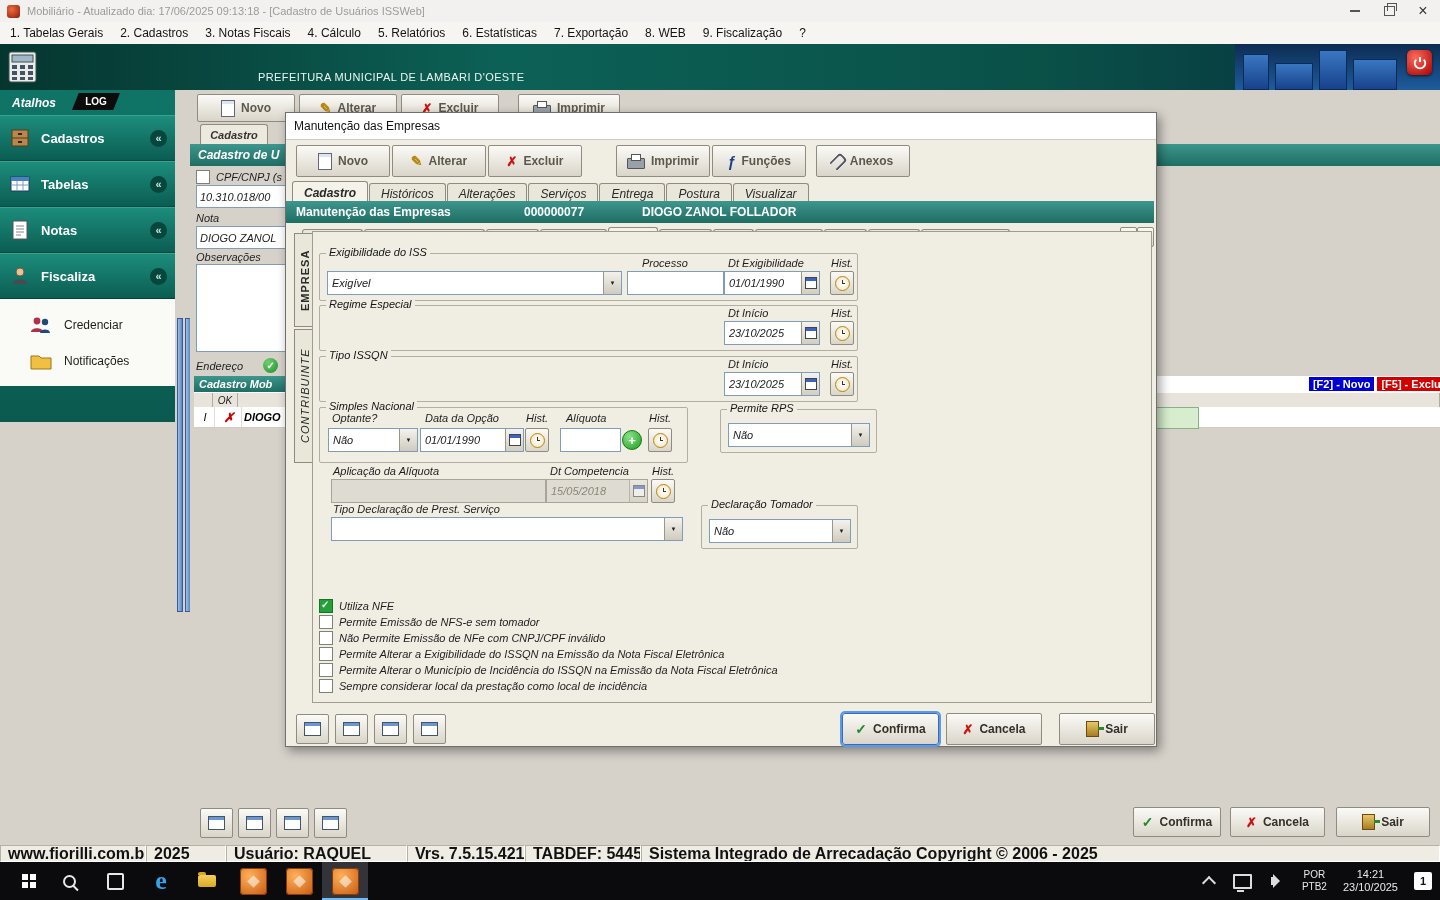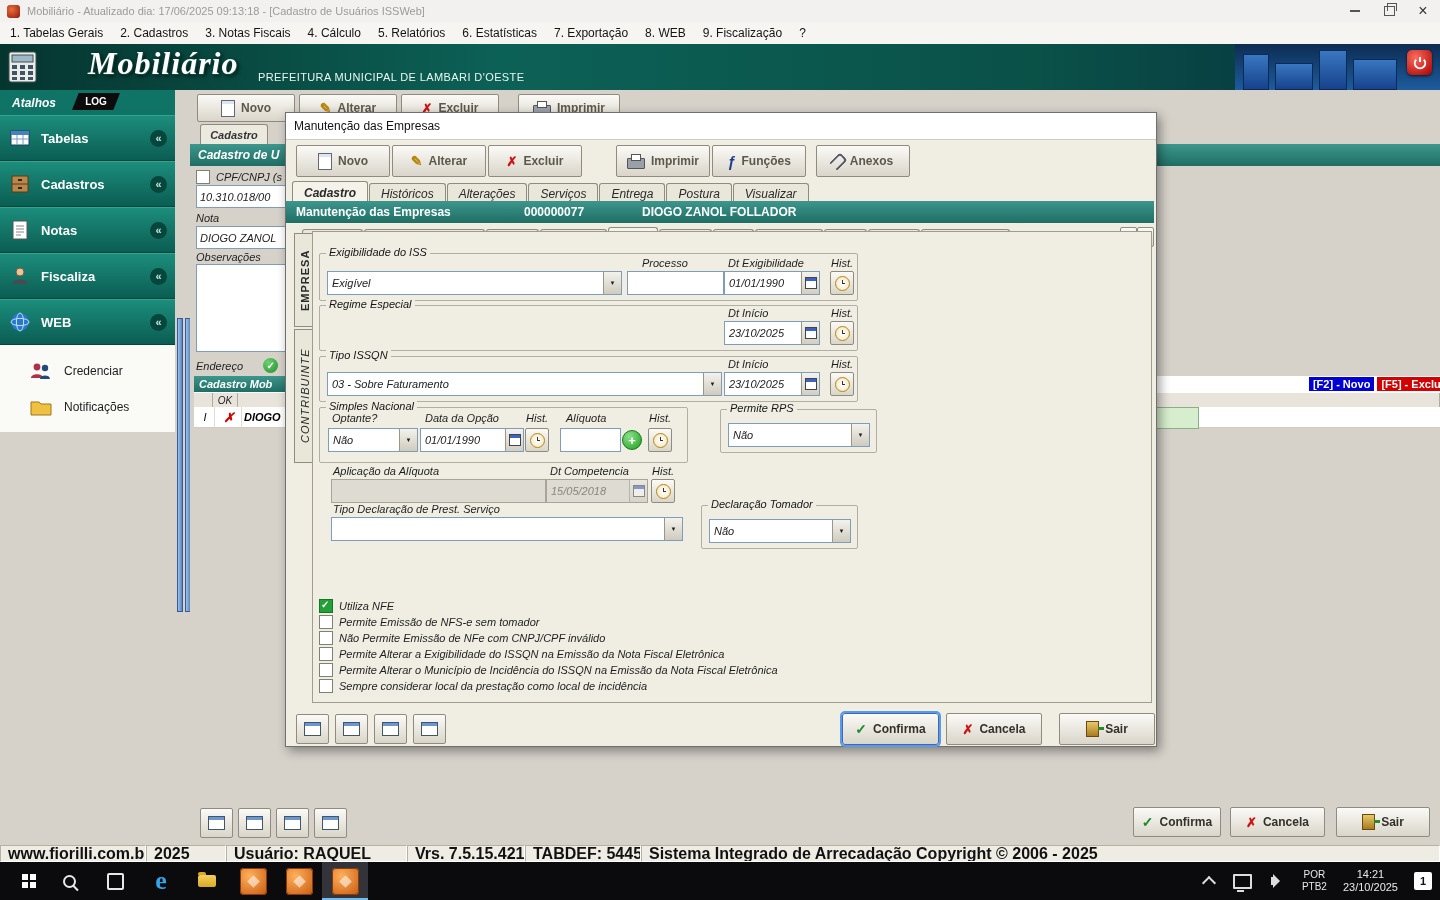--- a/index.html
+++ b/index.html
@@ -211,88 +211,78 @@
         <rect x="12" y="14" width="5" height="4"></rect>
         <rect x="20" y="14" width="5" height="4"></rect>
     <rect x="4" y="20" width="5" height="4"></rect>
         <rect x="12" y="20" width="5" height="4"></rect>
         <rect x="20" y="20" width="5" height="4"></rect>
     <rect x="4" y="26" width="5" height="3"></rect>
         <rect x="12" y="26" width="5" height="3"></rect>
         <rect x="20" y="26" width="5" height="3"></rect>
       </g>
   </svg>
-  <div class="logo-txt">Mobiliário</div>
   <div class="banner-sub">PREFEITURA MUNICIPAL DE LAMBARI D'OESTE</div>
   <div class="skyline">
     <div class="bld" style="left:8px;width:26px;height:36px"></div>
     <div class="bld" style="left:40px;width:38px;height:27px"></div>
     <div class="bld" style="left:84px;width:28px;height:40px"></div>
     <div class="bld" style="left:118px;width:44px;height:31px"></div>
   </div>
   <div class="power">
     <svg width="14" height="14" viewBox="0 0 14 14">
       <path d="M7 1v5" stroke="#fff" stroke-width="2"></path>
       <path d="M3.2 3.6a5.2 5.2 0 1 0 7.6 0" fill="none" stroke="#fff" stroke-width="2"></path>
     </svg>
   </div>
 </div>
 
 <div id="sidebar" class="abs">
   <div class="side-head">
     <span>Atalhos</span>
     <span class="log-tab">LOG</span>
+  </div>
+  <div class="sitem">
+    <svg width="24" height="24">
+        <rect x="4" y="4" width="16" height="16" fill="#b8874a" stroke="#5a3a1a"></rect>
+        <line x1="4" y1="12" x2="20" y2="12" stroke="#5a3a1a"></line>
+        <rect x="10" y="7" width="4" height="2" fill="#3a2408"></rect>
+        <rect x="10" y="15" width="4" height="2" fill="#3a2408"></rect>
+      </svg>
+    <span>Cadastros</span>
+    <span class="chev2"></span>
   </div>
   <div class="sitem">
     <svg width="24" height="24">
         <rect x="3" y="5" width="18" height="14" fill="#fff" stroke="#1d3f66"></rect>
         <rect x="3" y="5" width="18" height="4" fill="#4a7fc0"></rect>
         <line x1="3" y1="13" x2="21" y2="13" stroke="#7a9cc0"></line>
         <line x1="9" y1="9" x2="9" y2="19" stroke="#7a9cc0"></line>
         <line x1="15" y1="9" x2="15" y2="19" stroke="#7a9cc0"></line>
       </svg>
     <span>Tabelas</span>
     <span class="chev2"></span>
   </div>
   <div class="sitem">
     <svg width="24" height="24">
-        <rect x="4" y="4" width="16" height="16" fill="#b8874a" stroke="#5a3a1a"></rect>
-        <line x1="4" y1="12" x2="20" y2="12" stroke="#5a3a1a"></line>
-        <rect x="10" y="7" width="4" height="2" fill="#3a2408"></rect>
-        <rect x="10" y="15" width="4" height="2" fill="#3a2408"></rect>
-      </svg>
-    <span>Cadastros</span>
-    <span class="chev2"></span>
-  </div>
-  <div class="sitem">
-    <svg width="24" height="24">
         <rect x="5" y="3" width="14" height="18" fill="#fff" stroke="#555"></rect>
         <line x1="8" y1="8" x2="16" y2="8" stroke="#888"></line>
         <line x1="8" y1="11" x2="16" y2="11" stroke="#888"></line>
         <line x1="8" y1="14" x2="16" y2="14" stroke="#888"></line>
         <line x1="8" y1="17" x2="13" y2="17" stroke="#888"></line>
       </svg>
     <span>Notas</span>
     <span class="chev2"></span>
   </div>
   <div class="sitem">
     <svg width="24" height="24">
         <circle cx="12" cy="8" r="4" fill="#e8c49a" stroke="#7a5a3a"></circle>
         <path d="M4 20c1-6 15-6 16 0z" fill="#4a4a52"></path>
       </svg>
     <span>Fiscaliza</span>
-    <span class="chev2"></span>
-  </div>
-  <div class="sitem">
-    <svg width="24" height="24">
-        <circle cx="12" cy="12" r="9" fill="#2a78c8"></circle>
-        <ellipse cx="12" cy="12" rx="9" ry="3.6" fill="none" stroke="#bfe0ff"></ellipse>
-        <ellipse cx="12" cy="12" rx="3.6" ry="9" fill="none" stroke="#bfe0ff"></ellipse>
-      </svg>
-    <span>WEB</span>
     <span class="chev2"></span>
   </div>
   <div class="subpanel">
     <div class="subitem">
       <svg width="26" height="24">
           <circle cx="9" cy="8" r="3.4" fill="#b03048"></circle>
           <path d="M3 19c0-5 12-5 12 0z" fill="#b03048"></path>
           <circle cx="17" cy="9" r="3.2" fill="#204a7a"></circle>
           <path d="M12 20c0-4.6 10-4.6 10 0z" fill="#204a7a"></path>
         </svg>
@@ -505,24 +495,20 @@
         </span>
     </div>
     <span class="flabel abs" style="left:511px;top:1px">Hist.</span>
     <div class="btnface histbtn abs" style="left:510px;top:15px">
         <span class="clock-g"></span>
       </div>
   </div>
 
   <div class="grp" style="left:33px;top:243px;width:537px;height:44px">
     <span class="grp-t">Tipo ISSQN</span>
-    <div class="dd abs" style="left:7px;top:15px;width:393px;height:22px">
-      <span class="dd-text">03 - Sobre Faturamento</span>
-      <span class="dd-arrow"></span>
-    </div>
     <span class="flabel abs" style="left:408px;top:1px">Dt Início</span>
     <div class="finput abs" style="left:404px;top:15px;width:90px;height:22px;padding-left:4px">
       <span>23/10/2025</span>
       <span class="cal-btn">
           <span class="cal-g"></span>
         </span>
     </div>
     <span class="flabel abs" style="left:511px;top:1px">Hist.</span>
     <div class="btnface histbtn abs" style="left:510px;top:15px">
         <span class="clock-g"></span>

